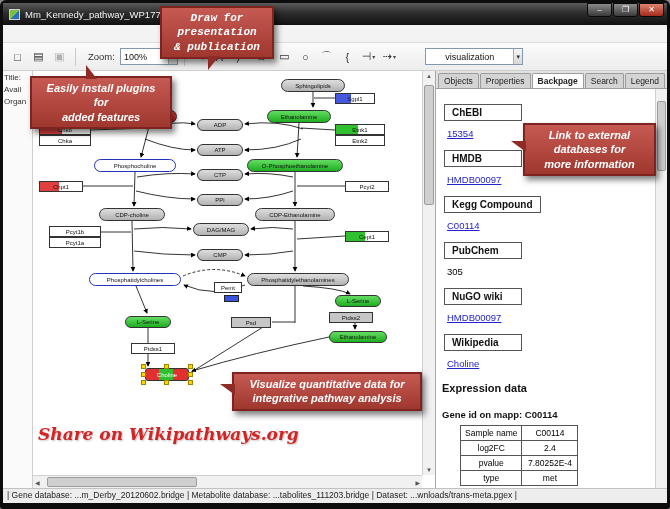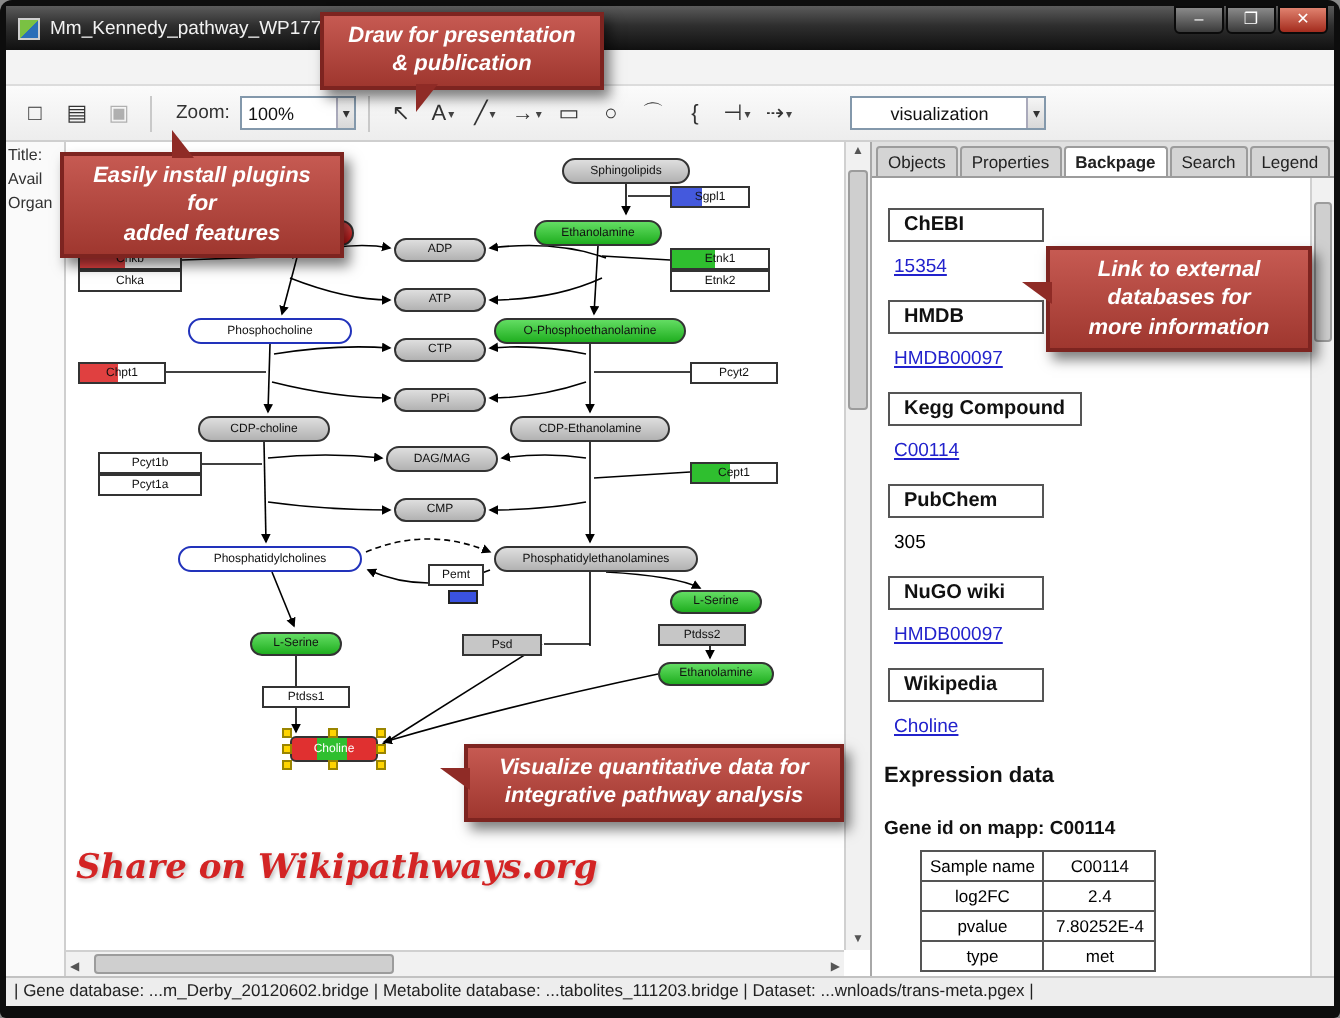--- a/index.html
+++ b/index.html
@@ -373,21 +373,21 @@
           <div class="panel-scroll">
             <div class="thumb"></div>
           </div>
         </div>
       </div>
     </div>
 
     <div class="statusbar">| Gene database: ...m_Derby_20120602.bridge   | Metabolite database: ...tabolites_111203.bridge   | Dataset: ...wnloads/trans-meta.pgex |</div>
   </div>
 
-  <div class="callout" style="left:160px;top:6px;width:142px;">
+  <div class="callout" style="left:160px;top:6px;width:114px;font-family:Liberation Mono, monospace;">
     <span>Draw for presentation</span>
     <span>&amp; publication</span>
     <div class="pt pt-down"></div>
   </div>
 
   <div class="callout" style="left:30px;top:76px;width:142px;">
     <span>Easily install plugins for</span>
     <span>added features</span>
     <div class="pt pt-up"></div>
   </div>

